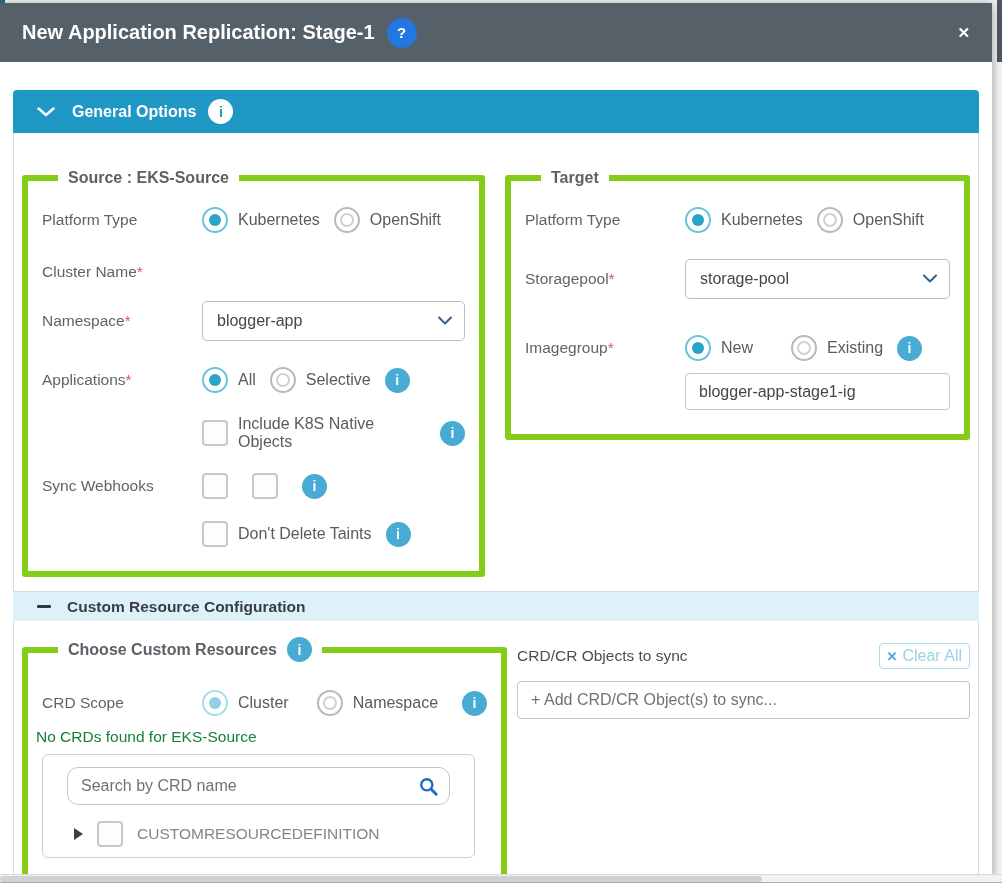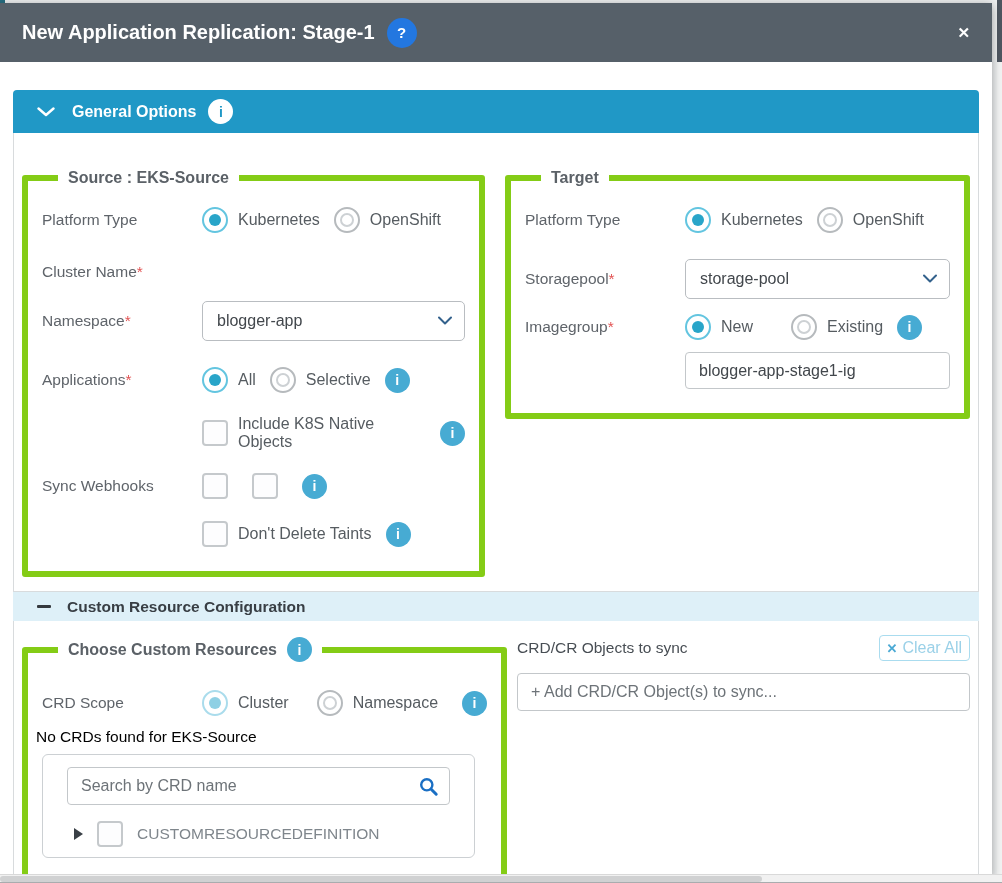--- a/index.html
+++ b/index.html
@@ -84,33 +84,33 @@
   
   .crc-bar { margin:0 13px; height:29px; background:#def0f8; display:flex; align-items:center;
              padding:0 24px; cursor:pointer; }
   .minus-icon { width:14px; height:3px; background:#34393e; border-radius:1px; margin-right:16px; }
   .crc-title { font-size:15.5px; font-weight:700; color:#383e44; }
 
   .crc-body { margin:0 13px; border-left:1px solid #d8dbdd; border-right:1px solid #d8dbdd;
               display:flex; gap:10px; padding:0 8px; height:253px; align-items:flex-start; }
   .fs-choose { margin-top:16px; }
   .fs-choose .row1 { margin-top:28px; }
-  .no-crds { margin-top:12px; font-size:15.5px; color:#000000; margin-left:-6px; }
+  .no-crds { margin-top:12px; font-size:15.5px; color:#15803d; margin-left:-6px; }
 
   .crd-box { margin-top:8px; margin-right:12px; height:104px; border:1px solid #ccd0d3; border-radius:6px;
              overflow:hidden; }
   .search-wrap { position:relative; margin:12px 24px 0; }
-  .search-wrap .text-input { height:38px; padding-right:42px; }
+  .search-wrap .text-input { height:38px; padding-right:42px;border-radius:11px; }
   .search-icon { position:absolute; right:11px; top:9px; display:flex; cursor:pointer; }
   .tree-row { display:flex; align-items:center; margin:16px 0 0 30px; }
   .caret { display:flex; cursor:pointer; }
   .tree-row .checkbox { margin-left:13px; }
   .tree-label { margin-left:14px; font-size:15.5px; color:#7f868c; }
 
-  .sync-col { flex:1; margin-top:0; }
+  .sync-col { flex:1; margin-top:8px; }
   .sync-head { display:flex; align-items:center; margin-top:14px; }
   .sync-label { font-size:15.5px; color:#484e54; }
   .clear-all-btn { margin-left:auto; height:26px; border:1px solid #aadcef; border-radius:4px; background:#fff;
                    display:flex; align-items:center; gap:5px; padding:0 7px; cursor:pointer; }
   .clear-x { color:#4aa9d4; font-weight:700; font-size:13px; }
   .clear-text { color:#9bd1e8; font-size:16px; }
   .sync-input-wrap { margin-top:12px; }
   .sync-input-wrap .text-input { height:38px; }
 </style>
 </head>
@@ -229,21 +229,21 @@
         <div class="select">
           <span>storage-pool</span>
           <span class="sel-chev">
             <svg width="14" height="9" viewBox="0 0 14 9">
                 <path d="M1 1.5 L7 7.5 L13 1.5" fill="none" stroke="#33618c" stroke-width="2" stroke-linecap="round" stroke-linejoin="round"></path>
               </svg>
           </span>
         </div>
       </div>
 
-      <div class="row" style="margin-top:15px;">
+      <div class="row" style="margin-top:36px;">
         <div class="flabel">
           <span>Imagegroup</span><span class="req">*</span>
         </div>
         <span class="radio on"></span>
         <span class="rlabel" style="margin-right:38px;">New</span>
         <span class="radio off"></span>
         <span class="rlabel">Existing</span>
         <span class="info">i</span>
       </div>
 

